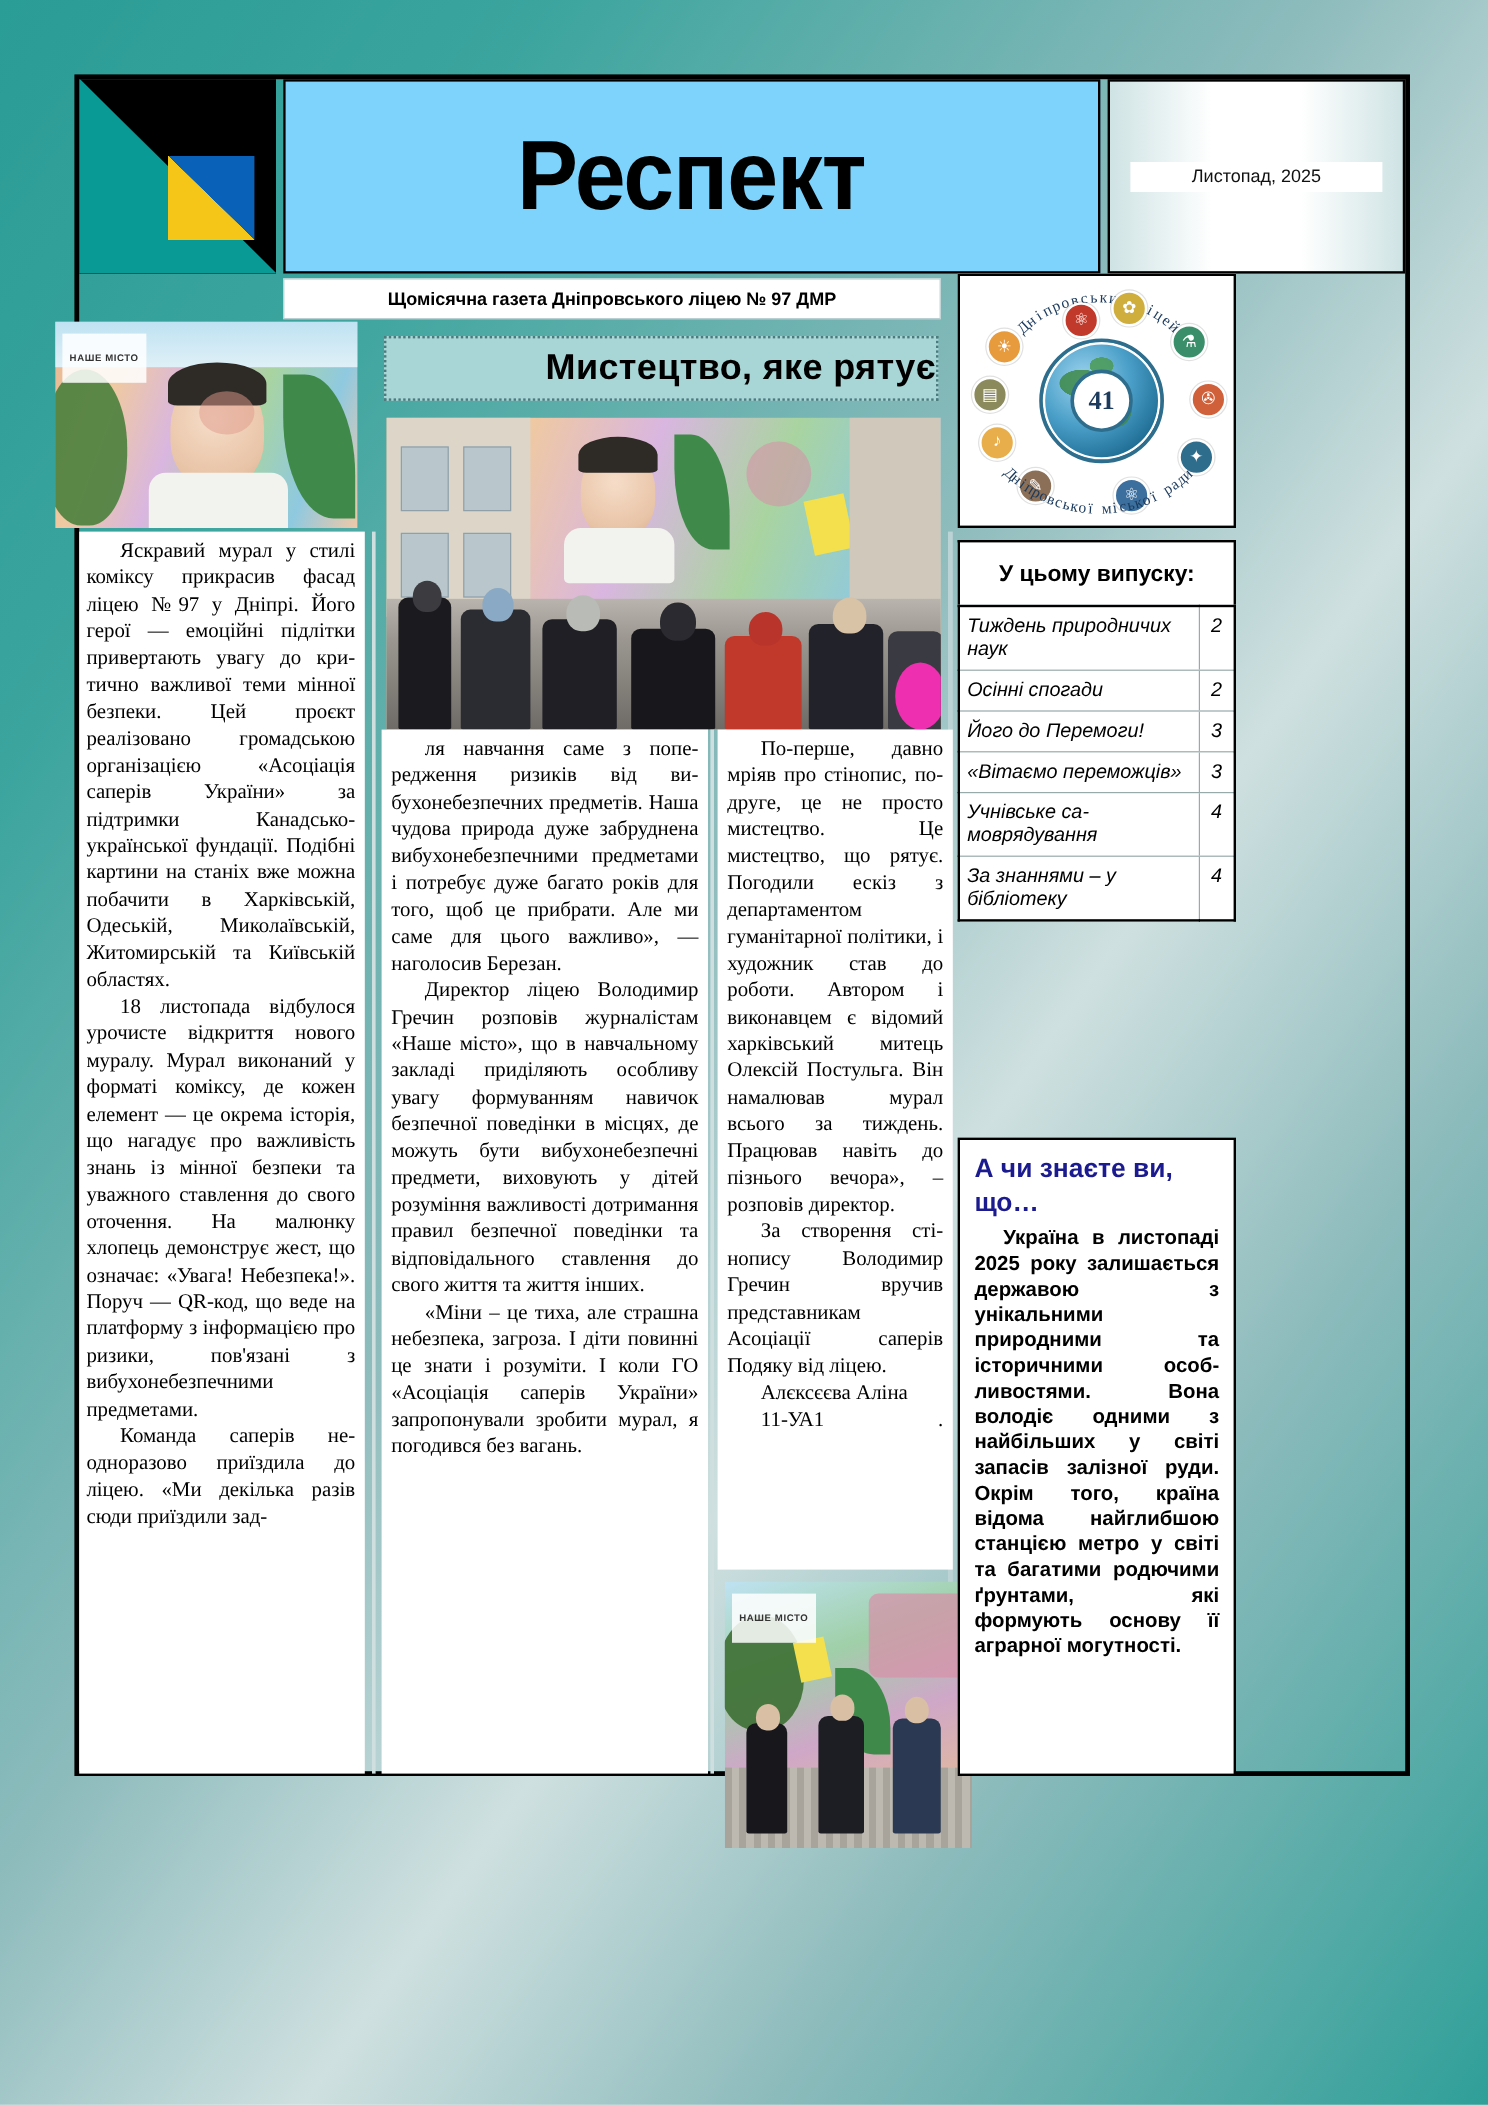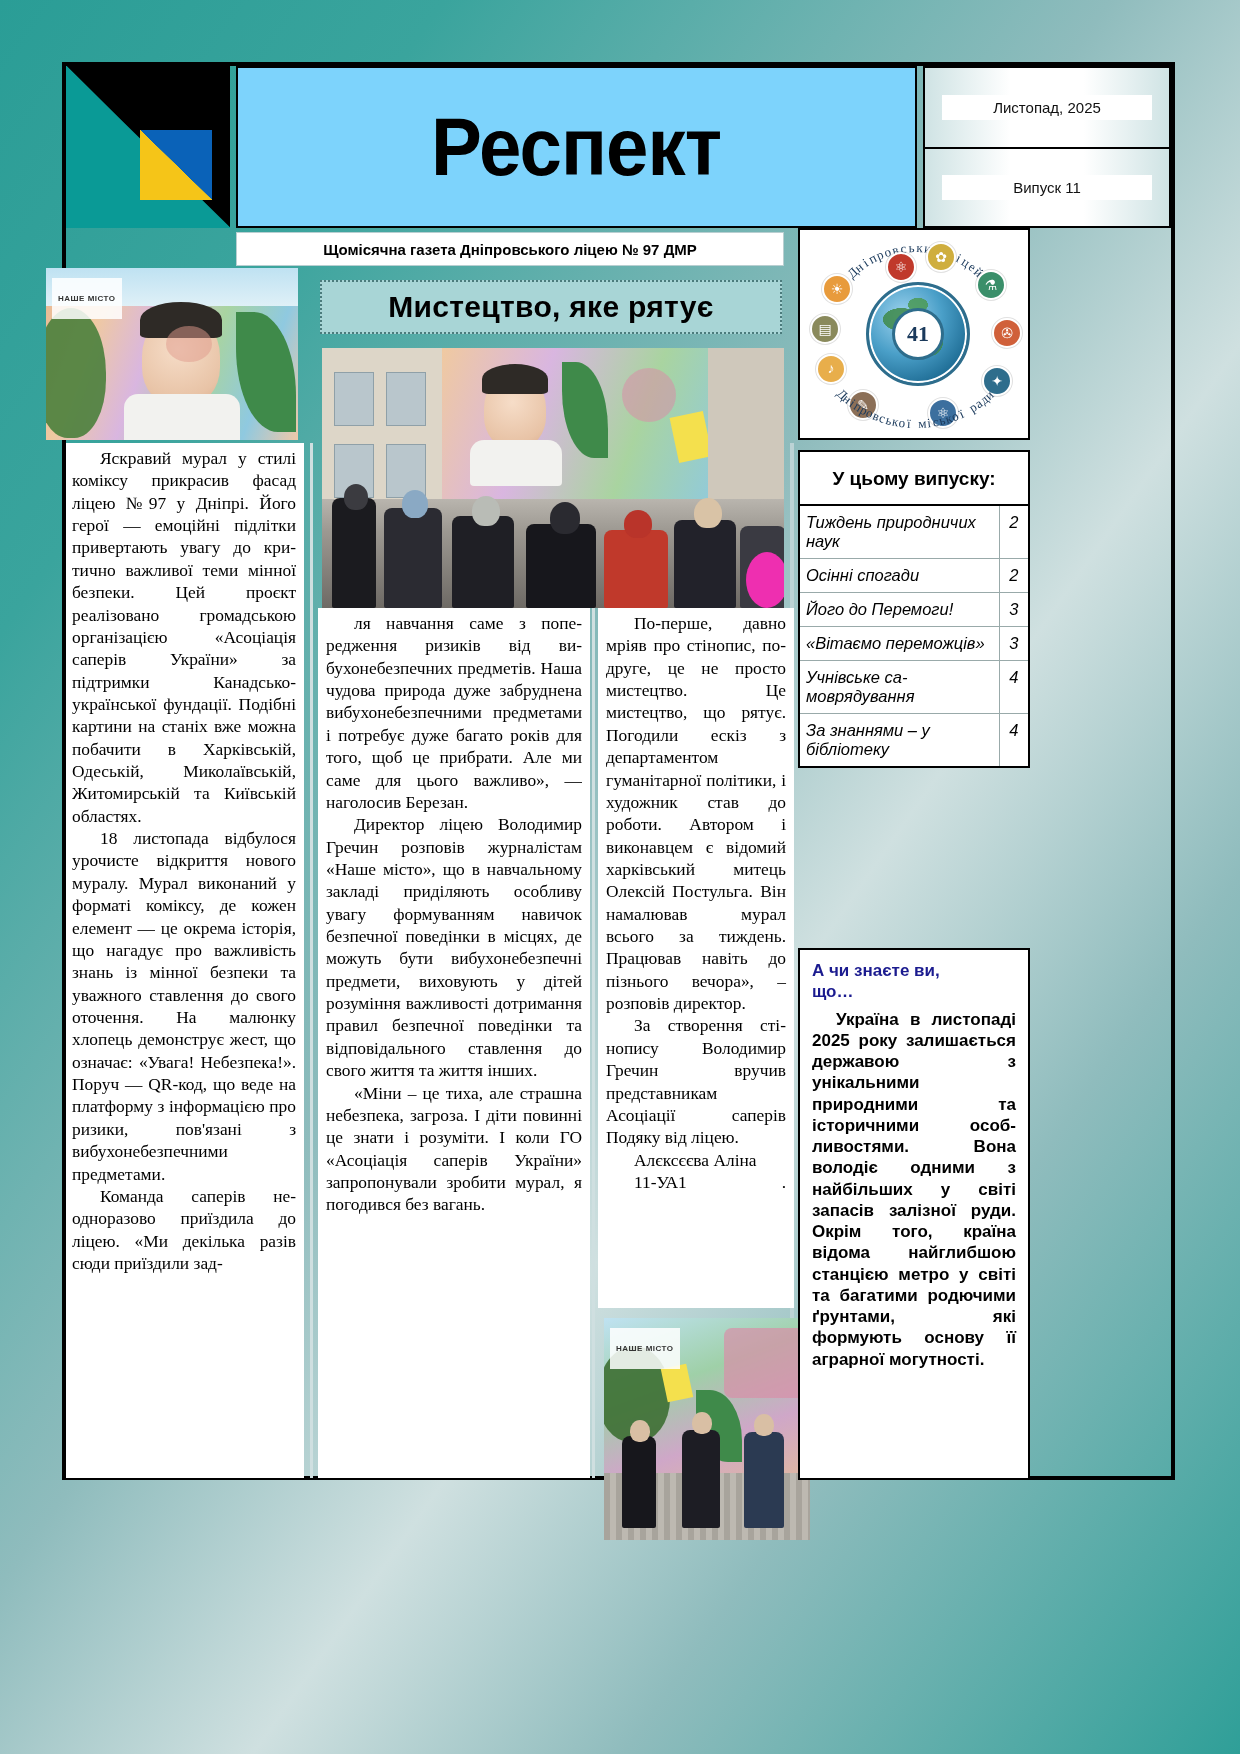--- a/index.html
+++ b/index.html
@@ -118,21 +118,21 @@
     position:absolute; width:30px; height:30px; border-radius:50%;
     display:flex; align-items:center; justify-content:center;
     font-size:14px; color:#fff; border:2px solid #fff;
     box-shadow:0 0 0 1px rgba(0,0,0,.12);
   }
 
   
   .headline-banner{
     position:absolute; left:320px; top:280px; width:462px; height:54px;
     background:#a8d5d6; border:2px dotted #4b7b7c;
-    display:flex; align-items:center; justify-content:center;
+    display:flex; align-items:center; justify-content:flex-end;
   }
   .headline-banner h1{
     margin:0; font-family:"Liberation Sans", sans-serif; font-weight:bold;
     font-size:30px; color:#000; letter-spacing:.3px;
   }
 
   
   .photo{ position:absolute; overflow:hidden; }
   .ph1{ left:46px; top:268px; width:252px; height:172px; }
   .ph2{ left:322px; top:348px; width:462px; height:260px; }
@@ -202,21 +202,21 @@
   .toc-table td{ border-bottom:1px solid #9aa; padding:7px 6px; vertical-align:top; color:#000; }
   .toc-table tr:last-child td{ border-bottom:none; }
   .toc-table td.pg{ width:30px; text-align:center; border-left:1px solid #9aa; font-style:italic; }
 
   .know-box{
     position:absolute; left:798px; top:948px; width:232px; height:532px;
     background:#fff; border:2px solid #000; padding:10px 12px 8px;
     overflow:hidden;
   }
   .know-title{
-    font-family:"Liberation Sans", sans-serif; font-weight:bold; font-size:17px;
+    font-family:"Liberation Sans", sans-serif; font-weight:bold; font-size:22px;
     color:#1b1b8f; text-align:justify; line-height:1.25; margin:0 0 6px 0;
   }
   .know-title .spread{ display:block; }
   .know-body{
     font-family:"Liberation Sans", sans-serif; font-weight:bold; font-size:17px;
     color:#000; text-align:justify; line-height:1.25; text-indent:24px; margin:0;
   }
 
   .sep-v{ position:absolute; left:790px; top:443px; width:4px; height:1035px; background:#bcd3d5; }
 </style>
@@ -235,23 +235,20 @@
       <div class="logo-yellow"></div>
     </div>
 
     <div class="title-box">
       <div class="paper-title">Респект</div>
     </div>
 
     <div class="meta-col">
       <div class="meta-cell">
         <div class="meta-inner">Листопад, 2025</div>
-      </div>
-      <div class="meta-cell">
-        <div class="meta-inner">Випуск  11</div>
       </div>
     </div>
   </div>
 
   <div class="subtitle-strip">
     <span>Щомісячна газета Дніпровського ліцею № 97 ДМР</span>
   </div>
 
   <div class="emblem-panel">
     <div class="emblem-wrap">

